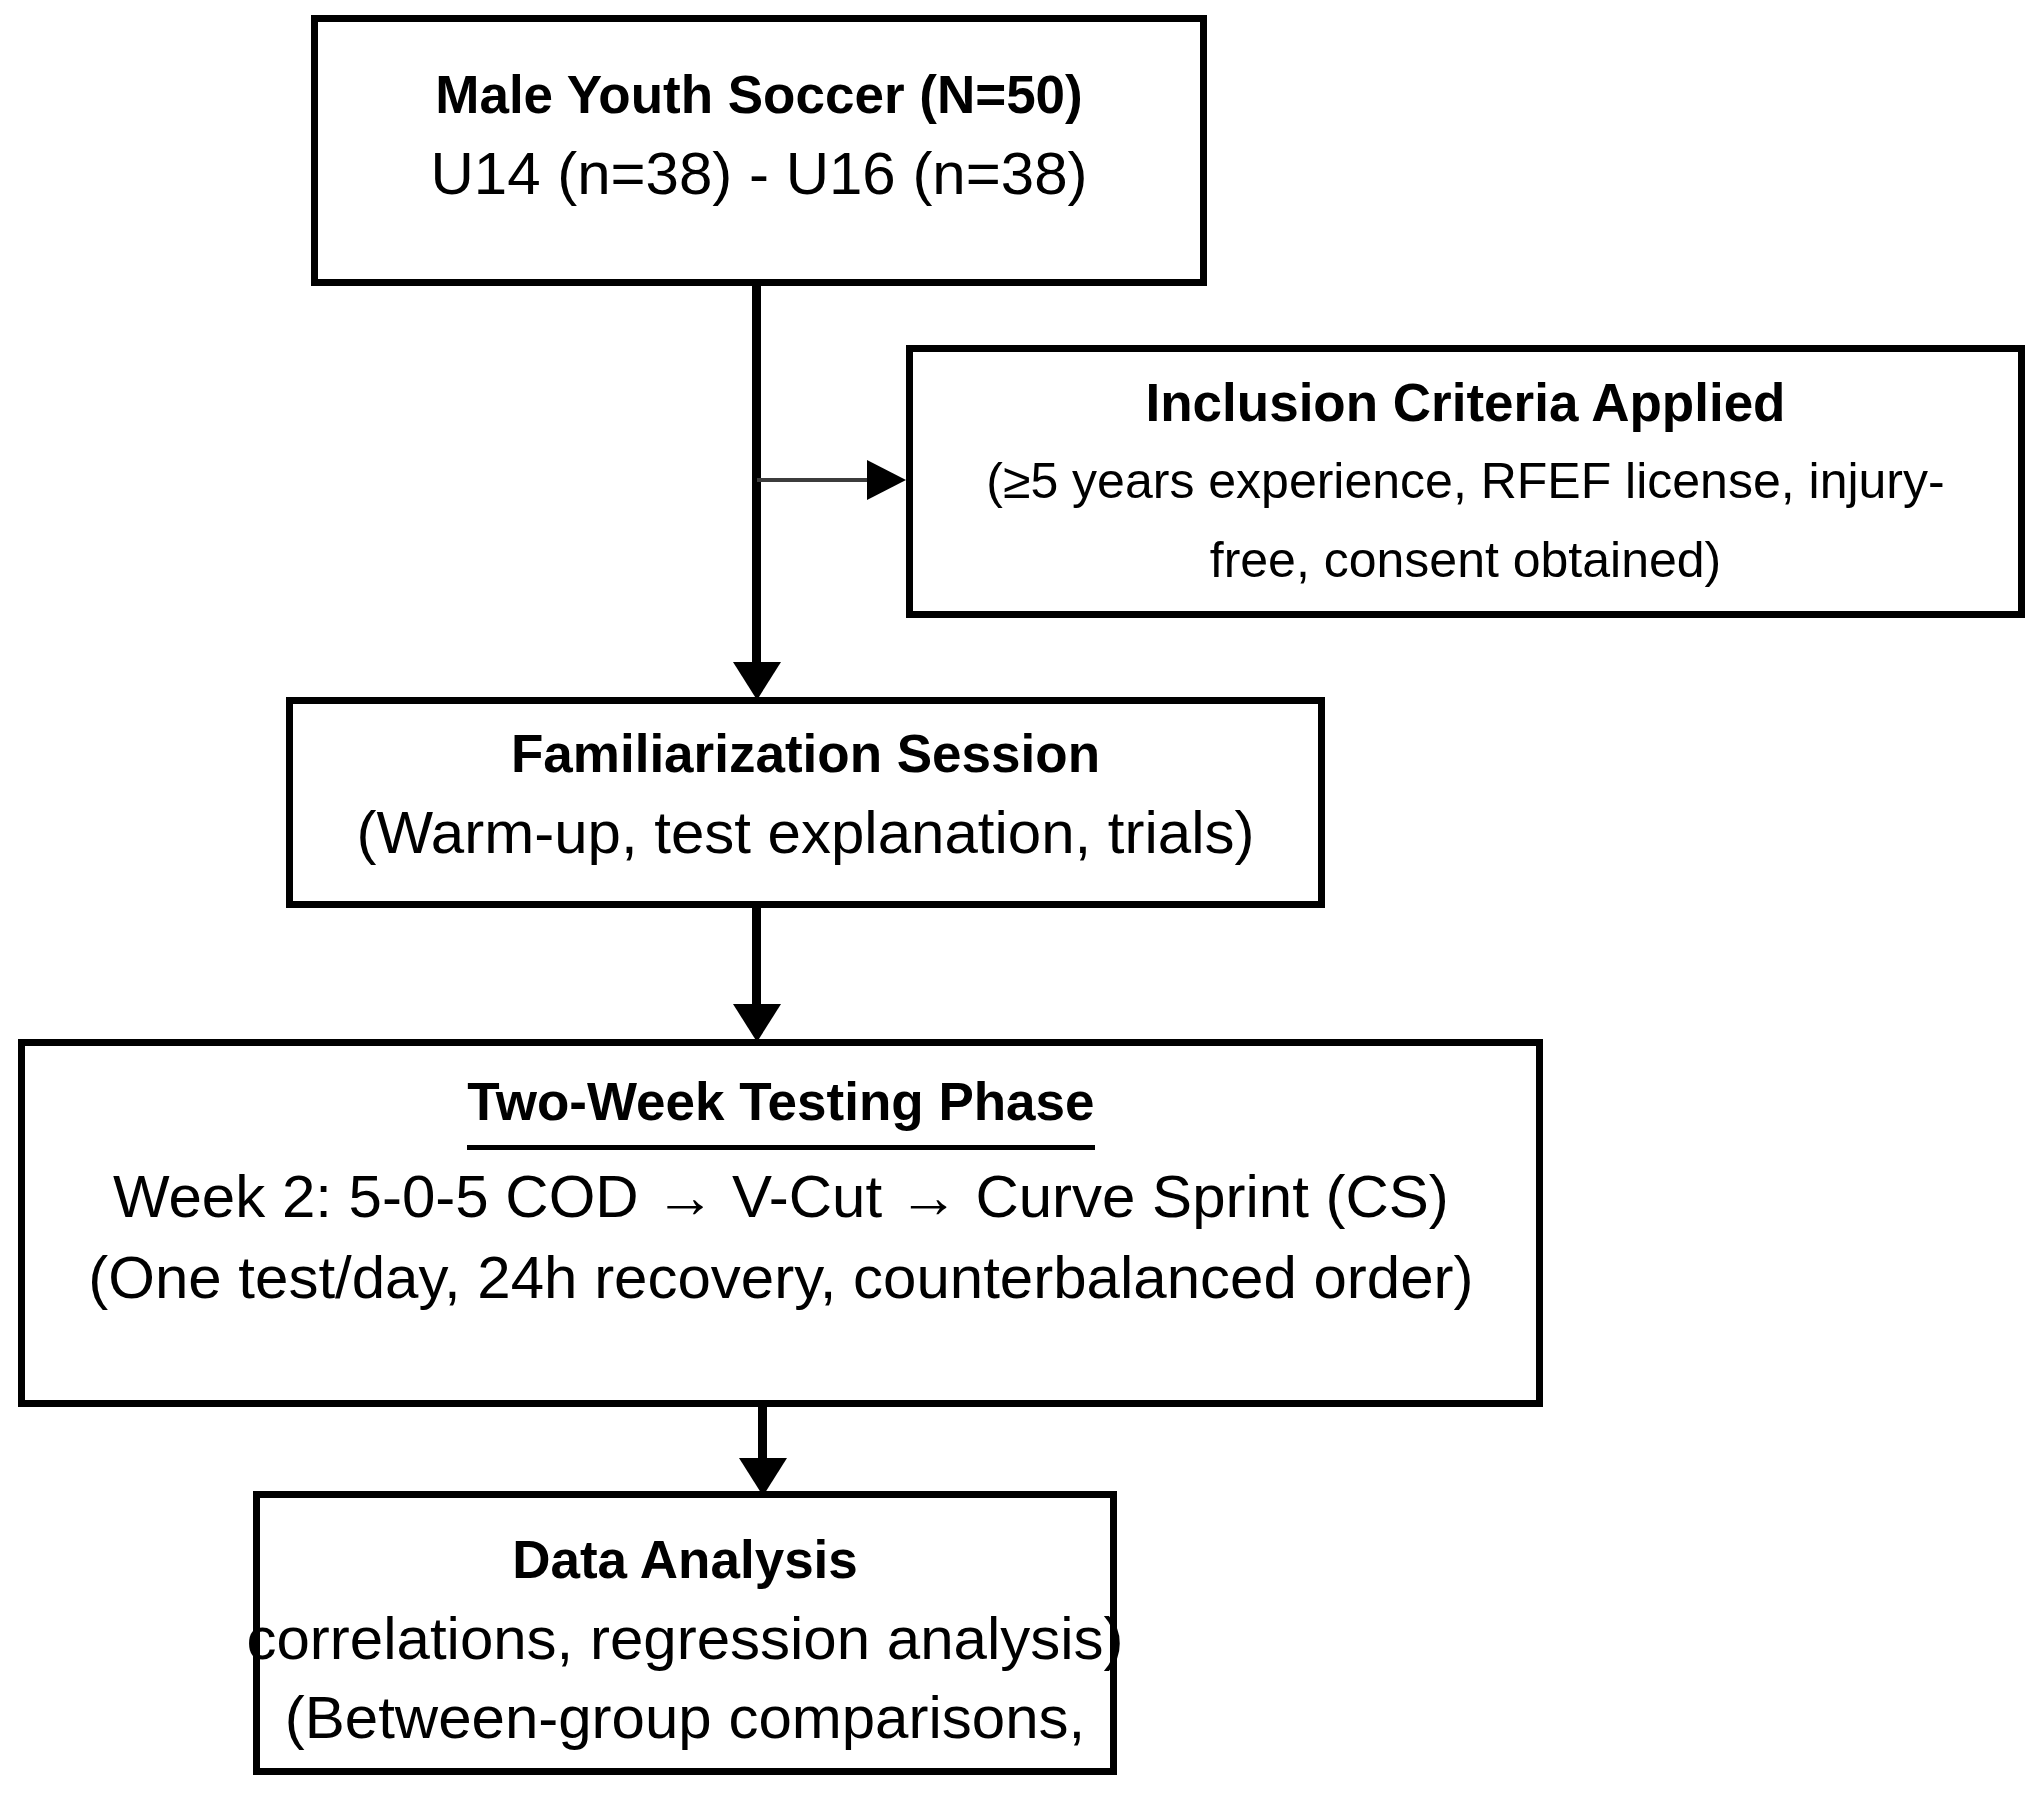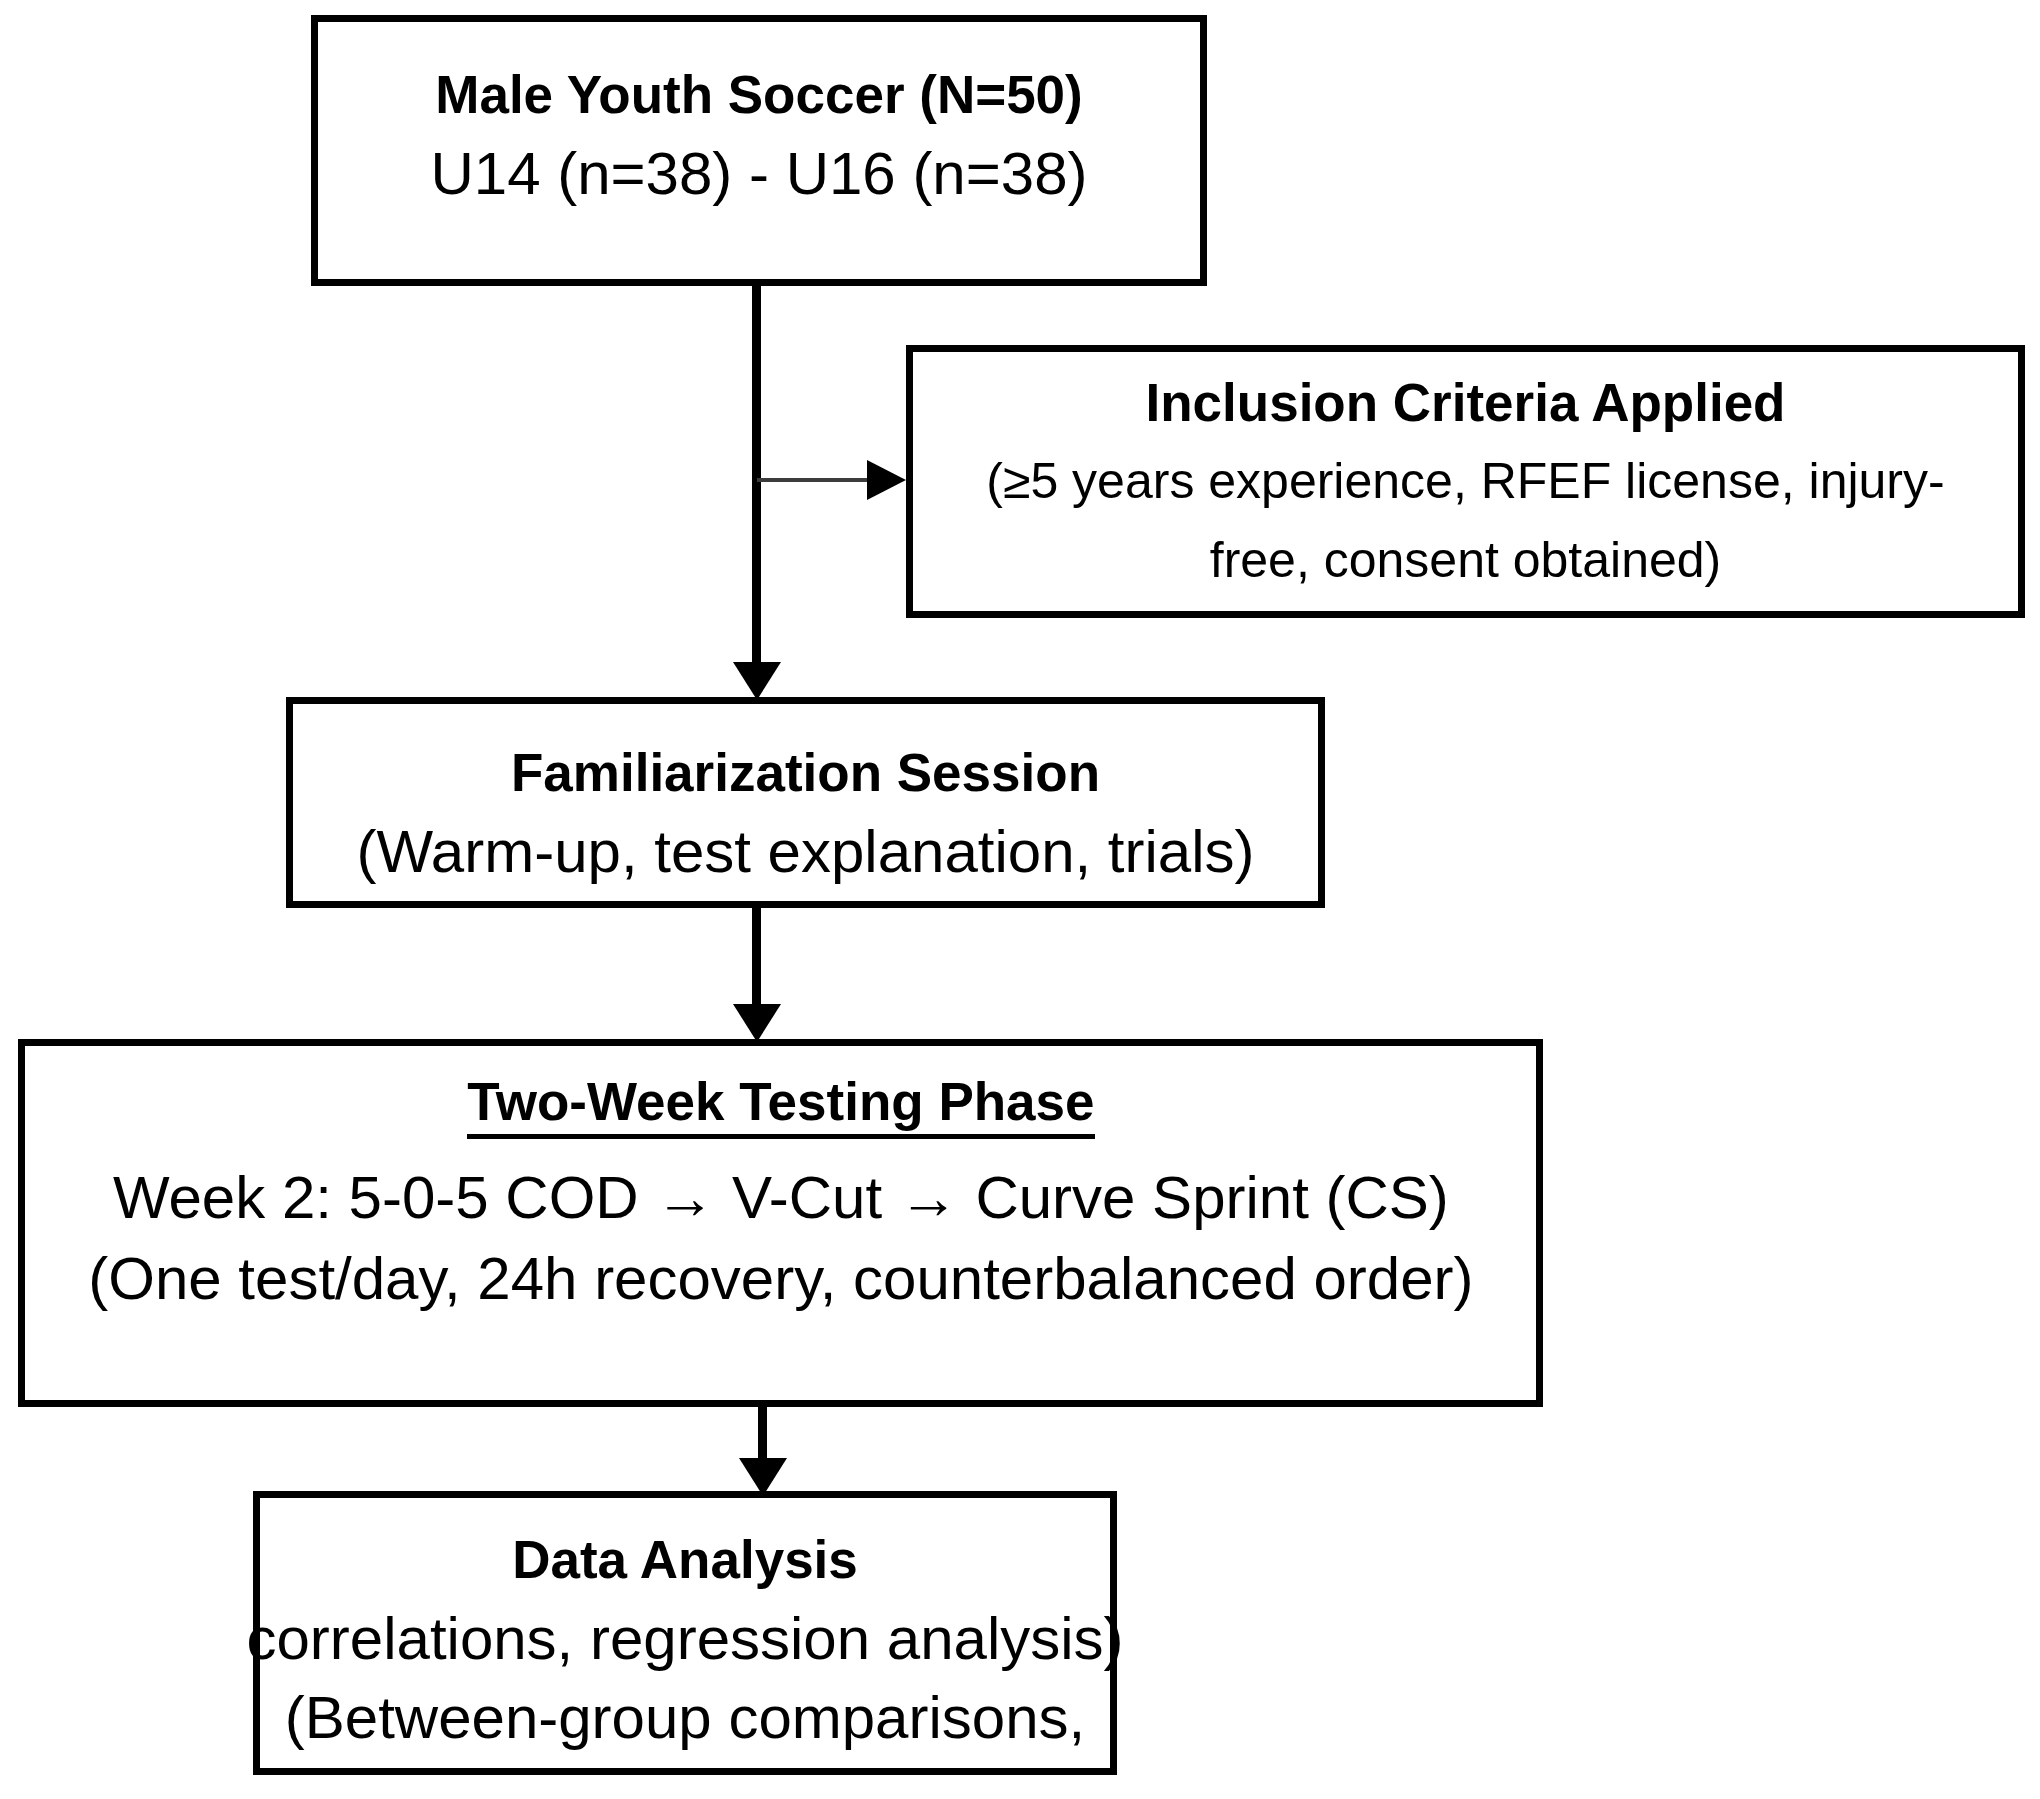--- a/index.html
+++ b/index.html
@@ -35,30 +35,30 @@
   }
   .title {
     font-size: 53px;
     font-weight: 700;
     line-height: 79px;
     white-space: nowrap;
   }
   .underlined {
     display: inline-block;
     border-bottom: 5px solid #000000;
-    padding-bottom: 0;
+    padding-bottom: 11px;
     line-height: 65px;
     margin-top: 10px;
-    margin-bottom: 18px;
+    margin-bottom: 6px;
   }
   
   #box-participants { left: 311px; top: 15px;  width: 896px; height: 271px; padding-top: 33px; }
   #box-inclusion    { left: 906px; top: 345px; width: 1119px; height: 273px; justify-content: center; }
   #box-inclusion .line { font-size: 50px; }
-  #box-familiarization { left: 286px; top: 697px; width: 1039px; height: 211px; padding-top: 29px; align-items: center; }
+  #box-familiarization { left: 286px; top: 697px; width: 1039px; height: 211px; padding-top: 10px; align-items: center; }
   #box-testing      { left: 18.4px;  top: 1039px; width: 1525px; height: 368px; padding-top: 13.4px; }
   #box-testing .line { line-height: 81px; }
   #box-analysis     { left: 253px; top: 1491px; width: 864px; height: 284px; padding-top: 22px; }
 
   
   .shaft-v {
     position: absolute;
     width: 9.2px;
     background: #000000;
   }

